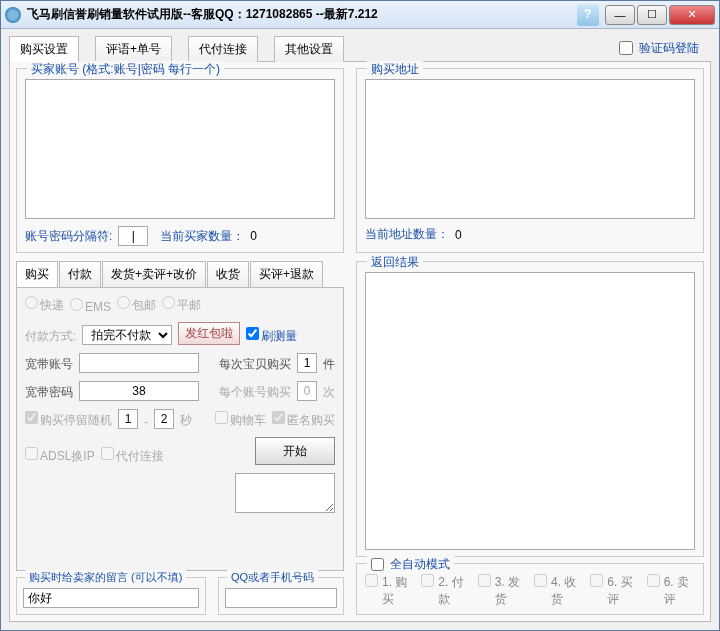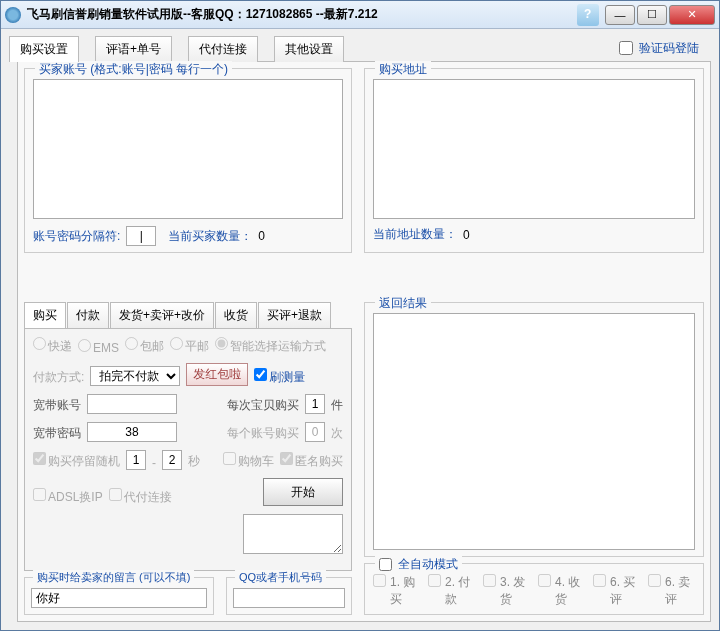--- a/index.html
+++ b/index.html
@@ -14,21 +14,21 @@
 .winbtns { display: flex; gap: 2px; }
 .winbtn { width: 30px; height: 20px; border: 1px solid #888; border-radius: 3px; background: linear-gradient(#f8f8f8,#d8d8d8); display:flex; align-items:center; justify-content:center; font-size:11px; }
 .winbtn.close { background: linear-gradient(#e88,#c33); color:#fff; width:46px; }
 
 .main-tabs { display: flex; background: #f0f0f0; padding: 6px 8px 0 8px; }
 .main-tab { padding: 4px 10px; border: 1px solid #bbb; border-bottom: none; background: linear-gradient(#fff,#eee); margin-right: 16px; position: relative; top: 1px; }
 .main-tab.active { background: #fff; z-index: 2; }
 .captcha-box { margin-left: auto; display: flex; align-items: center; gap: 4px; color: #1a4fa8; margin-right: 12px; }
 .captcha-box input[type=checkbox] { width: 14px; height: 14px; }
 
-.content { flex: 1; border: 1px solid #bbb; margin: 0 8px 8px 16px; background: #f8f8f8; display: flex; flex-direction: column; padding: 6px; gap: 41px; }
+.content { flex: 1; border: 1px solid #bbb; margin: 0 8px 8px 8px; background: #f8f8f8; display: flex; flex-direction: column; padding: 6px; }
 
 .group { border: 1px solid #ccc; background: #f8f8f8; position: relative; padding: 10px 8px 6px 8px; }
 .group-title { position: absolute; top: -8px; left: 10px; background: #f8f8f8; padding: 0 4px; color: #1a4fa8; }
 .row-top { display: flex; gap: 12px; margin-bottom: 8px; }
 .group-buyer { flex: 0 0 328px; }
 .group-addr { flex: 1; }
 textarea.big { width: 100%; height: 140px; resize: none; border: 1px solid #aaa; background: #fff; }
 .status-line { display: flex; align-items: center; gap: 6px; margin-top: 4px; color: #1a4fa8; }
 .status-line input { width: 30px; height: 18px; border: 1px solid #aaa; text-align: center; }
 .status-line .num { color: #000; }
@@ -38,21 +38,21 @@
 .right-col { flex: 1; display: flex; flex-direction: column; }
 
 .sub-tabs { display: flex; }
 .sub-tab { padding: 4px 8px; border: 1px solid #bbb; border-bottom: none; background: linear-gradient(#fff,#eee); margin-right: 1px; }
 .sub-tab.active { background: #fff; }
 .sub-panel { border: 1px solid #bbb; background: #f4f4f4; padding: 8px; flex: 1; }
 .frow { display: flex; align-items: flex-end; gap: 6px; margin-bottom: 8px; color: #555; }
 .frow label { white-space: nowrap; }
 .frow .sp { flex: 1; }
 select, input[type=text] { border: 1px solid #aaa; height: 20px; padding: 0 4px; background: #fff; }
-input[type=text].w100 { width: 90px; }
+input[type=text].w100 { width: 120px; }
 input[type=text].w20 { width: 20px; text-align: center; }
 button.red-btn { border: 1px solid #b88; background: linear-gradient(#fff,#f0d8d8); color: #a04040; padding: 2px 6px; }
 button.start { width: 80px; height: 28px; border: 1px solid #888; background: linear-gradient(#fff,#ddd); }
 .disabled { color: #aaa; }
 input[type=radio], input[type=checkbox] { margin-right: 2px; width:13px; height:13px; }
 
 .msg-row { display: flex; gap: 12px; margin-top: 6px; }
 .msg-group { border: 1px solid #ccc; position: relative; padding: 10px 6px 6px 6px; flex: 1; }
 .msg-group .gt { position: absolute; top: -8px; left: 8px; background: #f8f8f8; padding: 0 4px; color: #1a4fa8; font-size:11px; }
 .msg-group input { width: 100%; }
@@ -123,21 +123,20 @@
           <div class="sub-tab">发货+卖评+改价</div>
           <div class="sub-tab">收货</div>
           <div class="sub-tab">买评+退款</div>
         </div>
         <div class="sub-panel">
           <div class="frow disabled">
             <label><input type="radio" disabled="" style=""><span>快递</span></label>
             <label><input type="radio" disabled="" style=""><span>EMS</span></label>
             <label><input type="radio" disabled="" style=""><span>包邮</span></label>
             <label><input type="radio" disabled="" style=""><span>平邮</span></label>
-            <label><input type="radio" checked="" disabled="" style=""><span>智能选择运输方式</span></label>
           </div>
           <div class="frow">
             <span class="disabled">付款方式:</span>
             <select><option>拍完不付款</option></select>
             <button class="red-btn">发红包啦</button>
             <label style="color:#1a4fa8"><input type="checkbox" checked="" style=""><span>刷测量</span></label>
           </div>
           <div class="frow">
             <span>宽带账号</span>
             <input type="text" class="w100" value="" style="">

